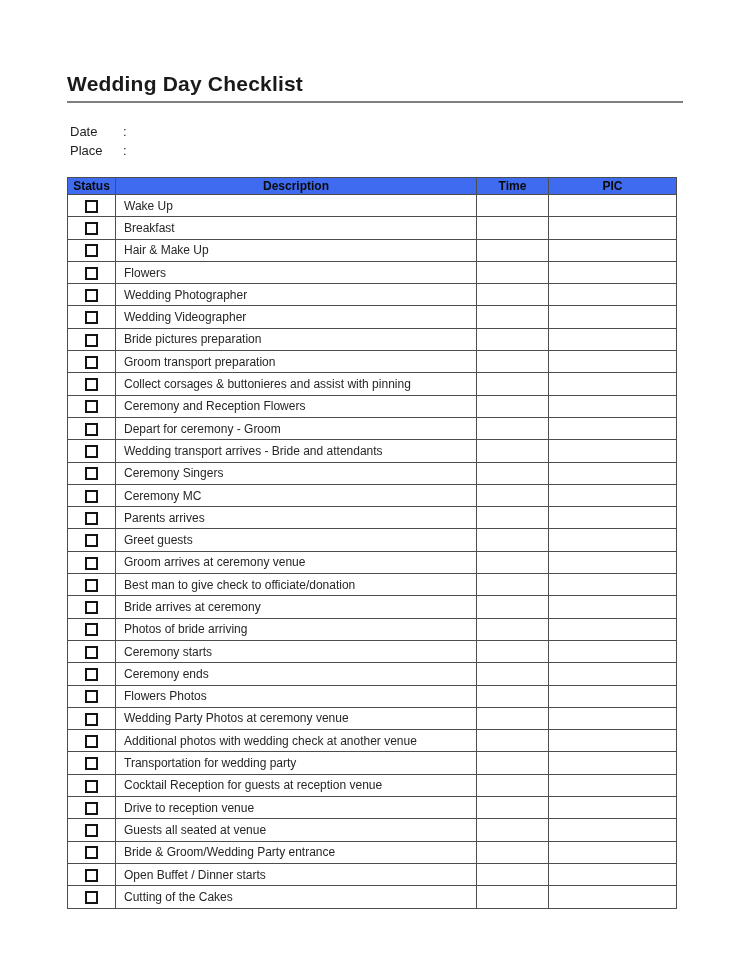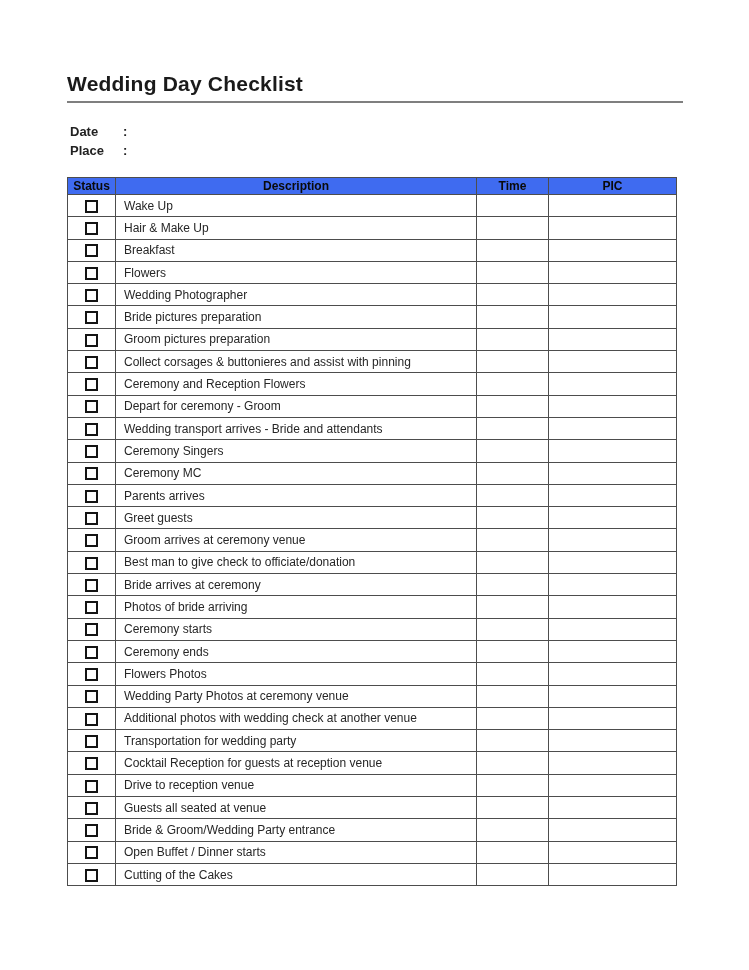--- a/index.html
+++ b/index.html
@@ -28,21 +28,21 @@
     padding-bottom: 5px;
     border-bottom: 2px solid #7f7f7f;
     margin: 0 0 20px 0;
   }
   .meta {
     margin: 0 0 17px 3px;
   }
   .meta-line {
     display: flex;
     font-size: 13px;
-    font-weight: 700;
+    font-weight: 400;
     color: #222222;
     line-height: 18.5px;
   }
   .meta-label { width: 53px; }
   .meta-colon { width: 16px; }
   .meta-value { font-weight: 400; }
 
   table.checklist {
     border-collapse: collapse;
     table-layout: fixed;
@@ -129,61 +129,69 @@
         <span class="checkbox"></span>
       </td>
       <td class="cell-desc">Wake Up</td>
       <td class="cell-time"></td>
       <td class="cell-pic"></td>
     </tr>
         <tr>
       <td class="cell-status">
         <span class="checkbox"></span>
       </td>
+      <td class="cell-desc">Breakfast</td>
+      <td class="cell-time"></td>
+      <td class="cell-pic"></td>
+    </tr>
+        <tr>
+      <td class="cell-status">
+        <span class="checkbox"></span>
+      </td>
       <td class="cell-desc">Hair &amp; Make Up</td>
       <td class="cell-time"></td>
       <td class="cell-pic"></td>
     </tr>
         <tr>
       <td class="cell-status">
         <span class="checkbox"></span>
       </td>
-      <td class="cell-desc">Breakfast</td>
-      <td class="cell-time"></td>
-      <td class="cell-pic"></td>
-    </tr>
-        <tr>
-      <td class="cell-status">
-        <span class="checkbox"></span>
-      </td>
       <td class="cell-desc">Flowers</td>
       <td class="cell-time"></td>
       <td class="cell-pic"></td>
     </tr>
         <tr>
       <td class="cell-status">
         <span class="checkbox"></span>
       </td>
       <td class="cell-desc">Wedding Photographer</td>
       <td class="cell-time"></td>
       <td class="cell-pic"></td>
     </tr>
         <tr>
       <td class="cell-status">
         <span class="checkbox"></span>
       </td>
+      <td class="cell-desc">Wedding Videographer</td>
+      <td class="cell-time"></td>
+      <td class="cell-pic"></td>
+    </tr>
+        <tr>
+      <td class="cell-status">
+        <span class="checkbox"></span>
+      </td>
       <td class="cell-desc">Bride pictures preparation</td>
       <td class="cell-time"></td>
       <td class="cell-pic"></td>
     </tr>
         <tr>
       <td class="cell-status">
         <span class="checkbox"></span>
       </td>
-      <td class="cell-desc">Groom pictures preparation</td>
+      <td class="cell-desc">Groom transport preparation</td>
       <td class="cell-time"></td>
       <td class="cell-pic"></td>
     </tr>
         <tr>
       <td class="cell-status">
         <span class="checkbox"></span>
       </td>
       <td class="cell-desc">Collect corsages &amp; buttonieres and assist with pinning</td>
       <td class="cell-time"></td>
       <td class="cell-pic"></td>

